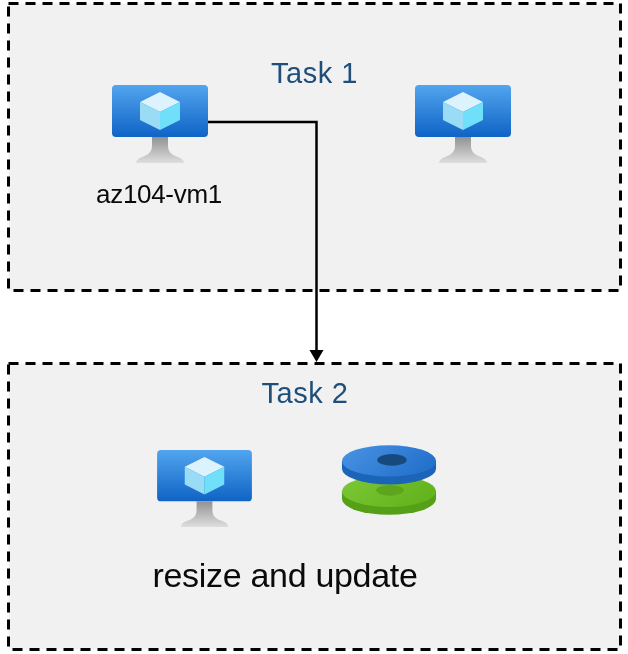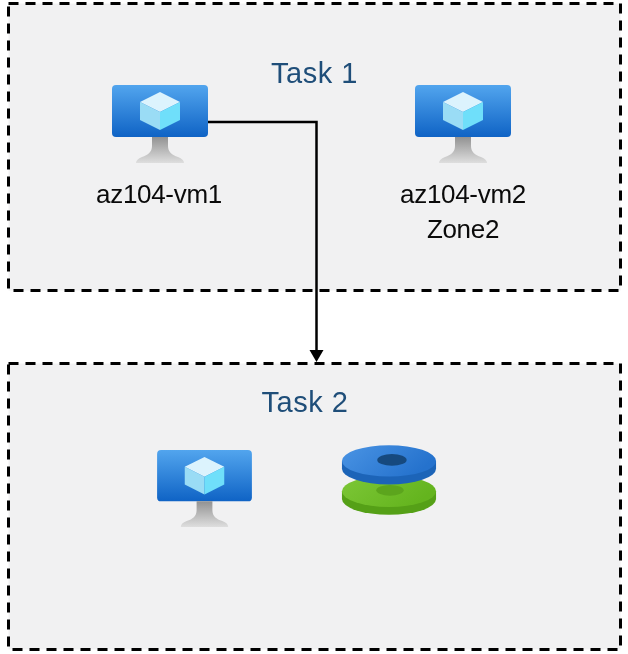--- a/index.html
+++ b/index.html
@@ -23,21 +23,21 @@
   .box-title {
     position: absolute;
     font-size: 29px;
     line-height: 29px;
     letter-spacing: 0.5px;
     color: var(--title-color, #1f4e79);
     text-align: center;
     white-space: nowrap;
   }
   #task1-title { left: 7px;  top: 27px;  width: 615px; margin-top: 32px; }
-  #task2-title { left: 7px;  top: 388px; width: 596px; }
+  #task2-title { left: 7px;  top: 379px; width: 596px; }
 
   .vm-label {
     position: absolute;
     width: 200px;
     font-size: 26px;
     line-height: 35px;
     letter-spacing: -0.3px;
     color: var(--text-color, #0a0a0a);
     text-align: center;
     white-space: nowrap;
@@ -117,21 +117,18 @@
     <use href="#vm-icon" x="157" y="450" width="95" height="79"></use>
     <use href="#disks-icon" x="340" y="443" width="98" height="73"></use>
   </svg>
 
   <div class="box-title" id="task1-title">Task 1</div>
 
   <div class="vm-label" id="vm1-label">
     <div>az104-vm1</div>
   </div>
 
-  <div class="vm-label" id="vm2-label">
-    <div>az104-vm2</div>
-    <div>Zone2</div>
-  </div>
 
   <div class="box-title" id="task2-title">Task 2</div>
 
+  <div class="caption" id="task2-caption">resize and update</div>
 
 </div>
 
 </body></html>

